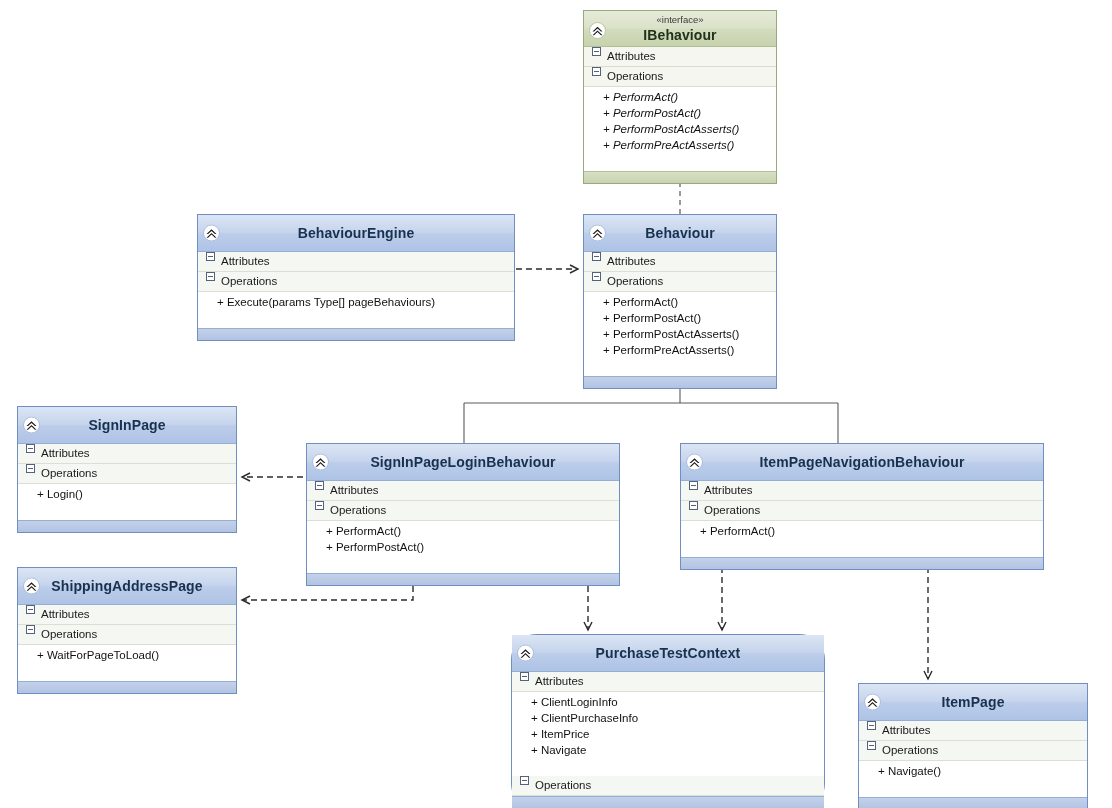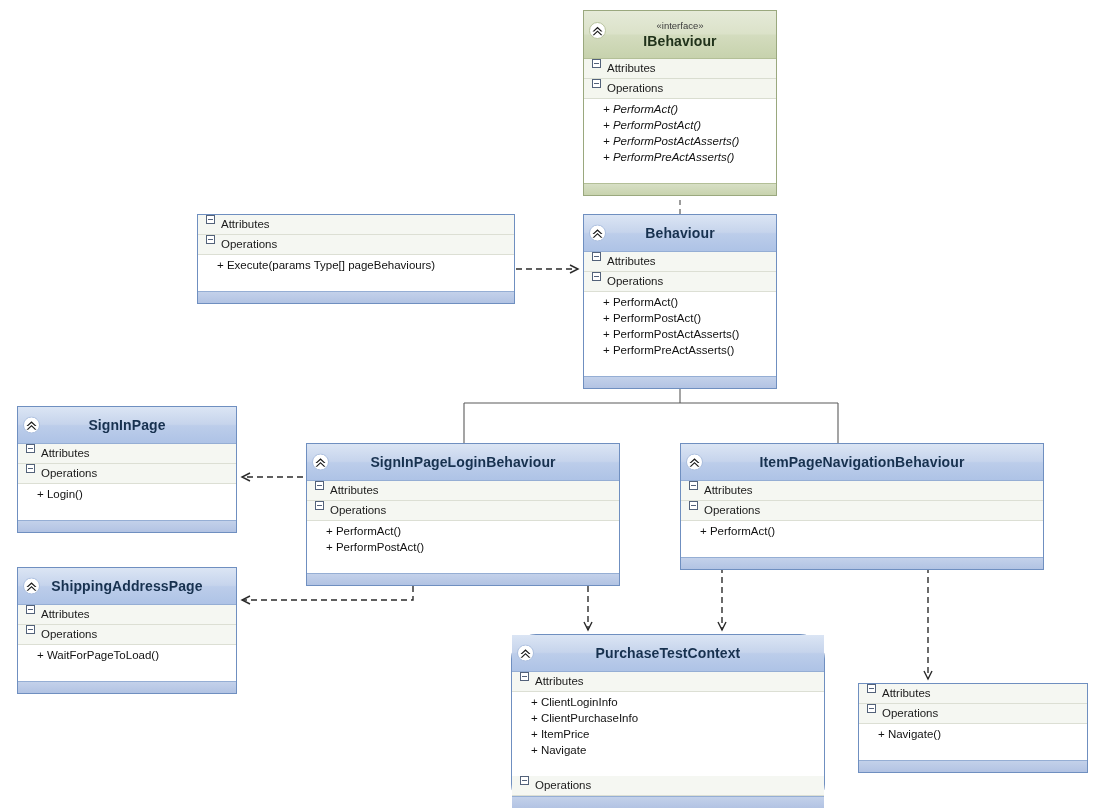--- a/index.html
+++ b/index.html
@@ -36,21 +36,21 @@
     position: relative;
     box-sizing: border-box;
     height: 37px;
     background: linear-gradient(to bottom, #dbe5f4 0%, #c6d4ec 48%, #bccdea 52%, #aec3e6 100%);
     border-bottom: 1px solid #95aed4;
     display: flex;
     align-items: center;
     justify-content: center;
   }
   .uml-class.iface .cls-header {
-    height: 48px;
+    height: 36px;
     flex-direction: column;
     justify-content: center;
     background: linear-gradient(to bottom, #e5ead8 0%, #dbe2c9 48%, #d3dcbe 52%, #c7d2ad 100%);
     border-bottom: 1px solid #b3bf97;
   }
 
   .cls-icon {
     position: absolute;
     left: 5px;
     top: 50%;
@@ -223,20 +223,30 @@
         <div class="member">+ PerformAct()</div>
         <div class="member">+ PerformPostAct()</div>
         <div class="member">+ PerformPostActAsserts()</div>
         <div class="member">+ PerformPreActAsserts()</div>
       </div>
     </div>
     <div class="cls-footer"></div>
   </div>
 
   <div class="uml-class" style="left:197px; top:214px; width:318px;">
+    <div class="cls-header">
+      <span class="cls-icon">
+        <svg viewBox="0 0 17 17" width="17" height="17">
+          <circle cx="8.5" cy="8.5" r="8" fill="#ffffff" stroke="#a8bcdd" stroke-width="1"></circle>
+          <path d="M3.5,9.5 L8.5,4.8 L13.5,9.5 L11.9,9.5 L8.5,6.4 L5.1,9.5 Z" fill="#1a1a1a"></path>
+          <path d="M3.5,13.2 L8.5,8.5 L13.5,13.2 L11.9,13.2 L8.5,10.1 L5.1,13.2 Z" fill="#1a1a1a"></path>
+        </svg>
+      </span>
+      <div class="cls-title">BehaviourEngine</div>
+    </div>
     <div class="cls-body">
       <div class="sec-row">
         <span class="expander"></span>
         <span>Attributes</span>
       </div>
       <div class="sec-row">
         <span class="expander"></span>
         <span>Operations</span>
       </div>
       <div class="members-block">
@@ -409,20 +419,30 @@
       </div>
       <div class="sec-row">
         <span class="expander"></span>
         <span>Operations</span>
       </div>
     </div>
     <div class="cls-footer"></div>
   </div>
 
   <div class="uml-class" style="left:858px; top:683px; width:230px;">
+    <div class="cls-header">
+      <span class="cls-icon">
+        <svg viewBox="0 0 17 17" width="17" height="17">
+          <circle cx="8.5" cy="8.5" r="8" fill="#ffffff" stroke="#a8bcdd" stroke-width="1"></circle>
+          <path d="M3.5,9.5 L8.5,4.8 L13.5,9.5 L11.9,9.5 L8.5,6.4 L5.1,9.5 Z" fill="#1a1a1a"></path>
+          <path d="M3.5,13.2 L8.5,8.5 L13.5,13.2 L11.9,13.2 L8.5,10.1 L5.1,13.2 Z" fill="#1a1a1a"></path>
+        </svg>
+      </span>
+      <div class="cls-title">ItemPage</div>
+    </div>
     <div class="cls-body">
       <div class="sec-row">
         <span class="expander"></span>
         <span>Attributes</span>
       </div>
       <div class="sec-row">
         <span class="expander"></span>
         <span>Operations</span>
       </div>
       <div class="members-block">

